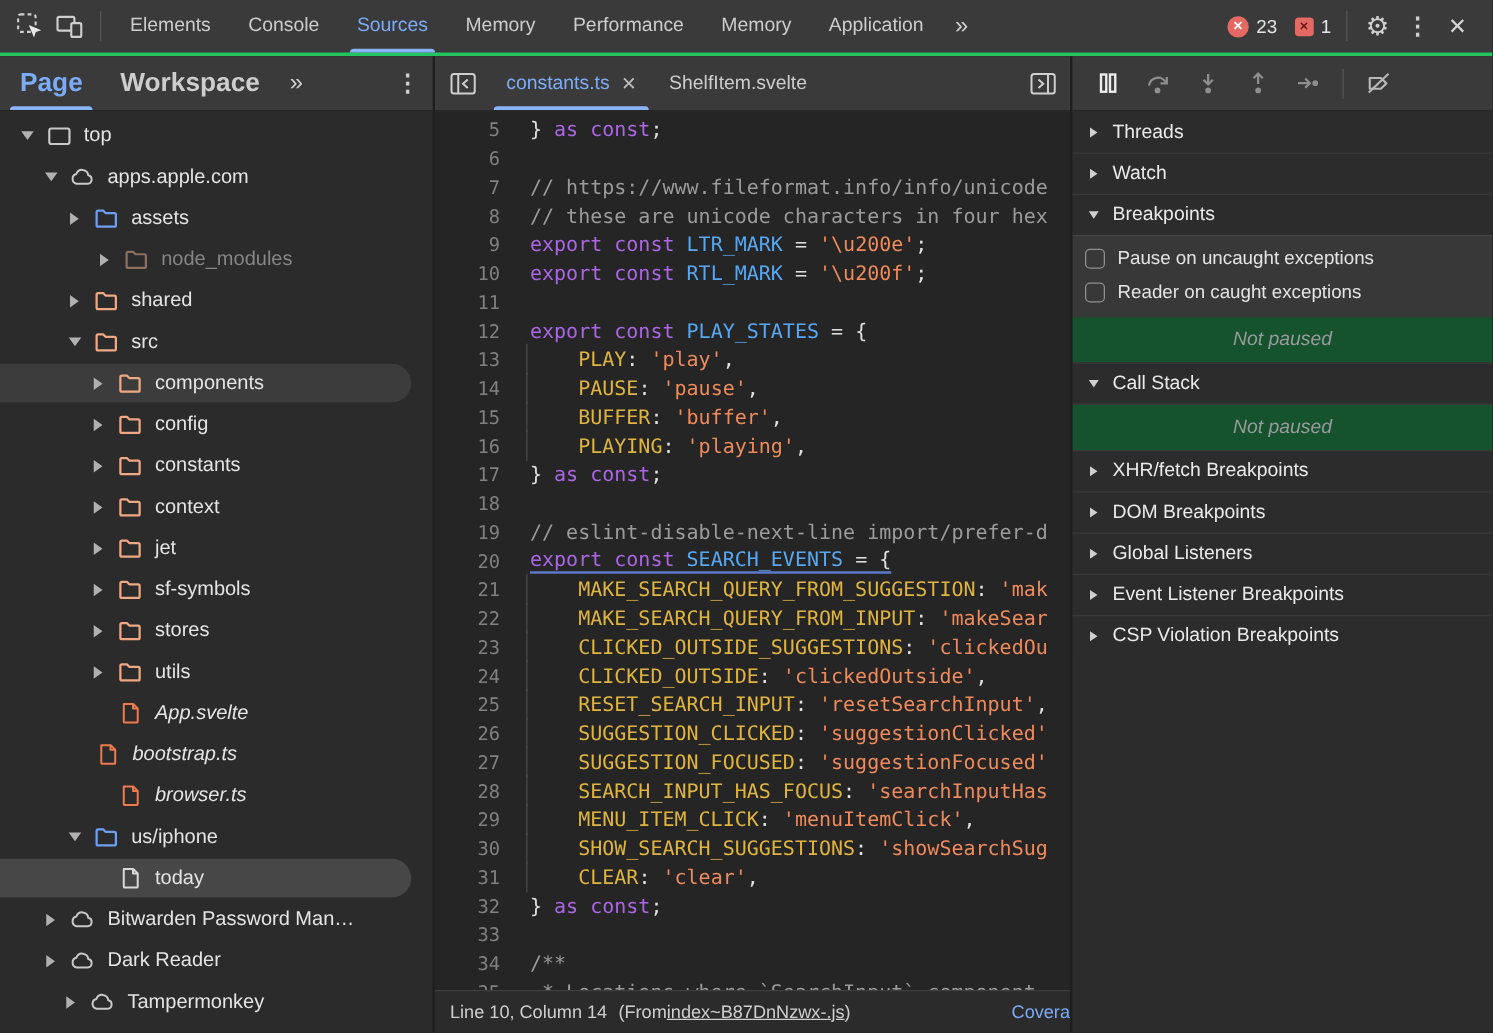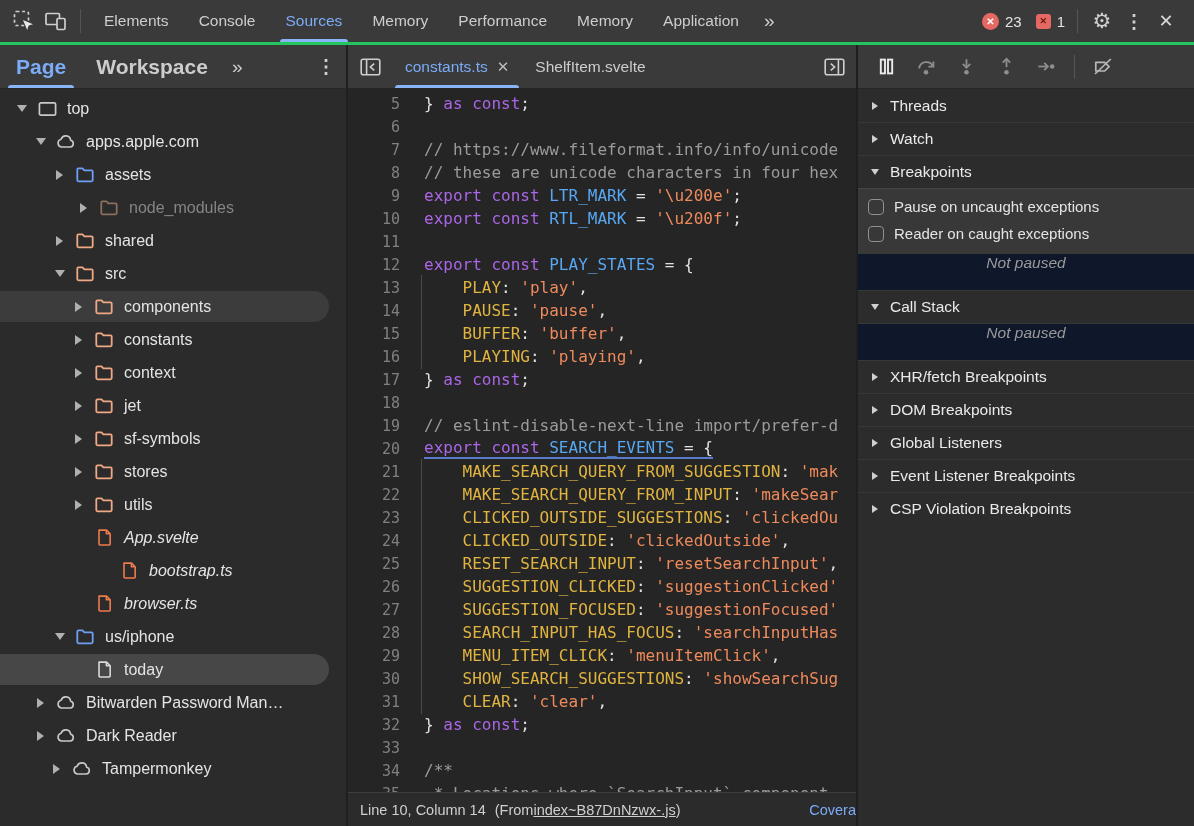--- a/index.html
+++ b/index.html
@@ -75,21 +75,21 @@
   .sect-head { height:33px; display:flex; align-items:center; padding-left:9px; border-top:1px solid #383838; cursor:pointer; background:#2c2c2c; }
   .sect-head.first { border-top:none; }
   .sect-head .arrbox { margin-right:8px; }
   .sect-head .arr-c { border-left-color:#cfcfcf; border-top-width:4.5px; border-bottom-width:4.5px; border-left-width:6.5px; }
   .sect-head .arr-o { border-top-color:#cfcfcf; border-top-width:6.5px; border-left-width:4.5px; border-right-width:4.5px; }
   .sect-label { font-size:15.5px; color:#eaeaea; }
   .chkband { background:#383838; border-top:1px solid #454545; padding:4px 0 6px; }
   .chkrow { height:27px; display:flex; align-items:center; padding-left:10px; gap:10px; cursor:pointer; }
   .chkbox { width:16px; height:16px; border:1.5px solid #909090; border-radius:4px; background:transparent; flex:0 0 16px; }
   .chklabel { font-size:15px; color:#e4e4e4; }
-  .npband { height:37px; background:#0f172a; border-top:1px solid #383838; display:flex; justify-content:center; }
+  .npband { height:37px; background:#14532d; border-top:1px solid #383838; display:flex; align-items:center; justify-content:center; }
   .npband span { font-style:italic; font-size:15.5px; color:#9a9a9a; }
 </style>
 </head>
 <body>
 
 <div class="devtools">
 
   <header class="main-toolbar">
     <div class="tb-left">
       <button class="iconbtn">
@@ -246,20 +246,33 @@
           <div class="trow">
             <div class="inner" style="padding-left: 71px;">
               <span class="arrbox">
                 <span class="arr-c"></span>
               </span>
               <span class="ticon">
                 <svg width="20" height="19" viewBox="0 0 20 19" fill="none" stroke="#f0a884" stroke-width="1.8" stroke-linejoin="round">
                   <path d="M2.3 4.6a1.2 1.2 0 0 1 1.2-1.2h4l1.9 2h7.1a1.2 1.2 0 0 1 1.2 1.2v8.5a1.2 1.2 0 0 1-1.2 1.2H3.5a1.2 1.2 0 0 1-1.2-1.2z"></path>
                 </svg>
               </span>
+              <span class="tlabel">config</span>
+            </div>
+          </div>
+          <div class="trow">
+            <div class="inner" style="padding-left: 71px;">
+              <span class="arrbox">
+                <span class="arr-c"></span>
+              </span>
+              <span class="ticon">
+                <svg width="20" height="19" viewBox="0 0 20 19" fill="none" stroke="#f0a884" stroke-width="1.8" stroke-linejoin="round">
+                  <path d="M2.3 4.6a1.2 1.2 0 0 1 1.2-1.2h4l1.9 2h7.1a1.2 1.2 0 0 1 1.2 1.2v8.5a1.2 1.2 0 0 1-1.2 1.2H3.5a1.2 1.2 0 0 1-1.2-1.2z"></path>
+                </svg>
+              </span>
               <span class="tlabel">constants</span>
             </div>
           </div>
           <div class="trow">
             <div class="inner" style="padding-left: 71px;">
               <span class="arrbox">
                 <span class="arr-c"></span>
               </span>
               <span class="ticon">
                 <svg width="20" height="19" viewBox="0 0 20 19" fill="none" stroke="#f0a884" stroke-width="1.8" stroke-linejoin="round">
@@ -327,21 +340,21 @@
               <span class="ticon">
                 <svg width="17" height="19" viewBox="0 0 18 20" fill="none" stroke="#ee7b4d" stroke-width="1.7" stroke-linejoin="round">
                   <path d="M3.2 2.2h8L15 6v11a1 1 0 0 1-1 1H4.2a1 1 0 0 1-1-1z"></path>
                   <path d="M11 2.4V6h3.8"></path>
                 </svg>
               </span>
               <span class="tlabel ital">App.svelte</span>
             </div>
           </div>
           <div class="trow">
-            <div class="inner" style="padding-left: 96px;">
+            <div class="inner" style="padding-left: 53px;">
               <span class="arrbox"></span>
               <span class="ticon">
                 <svg width="17" height="19" viewBox="0 0 18 20" fill="none" stroke="#ee7b4d" stroke-width="1.7" stroke-linejoin="round">
                   <path d="M3.2 2.2h8L15 6v11a1 1 0 0 1-1 1H4.2a1 1 0 0 1-1-1z"></path>
                   <path d="M11 2.4V6h3.8"></path>
                 </svg>
               </span>
               <span class="tlabel ital">bootstrap.ts</span>
             </div>
           </div>

